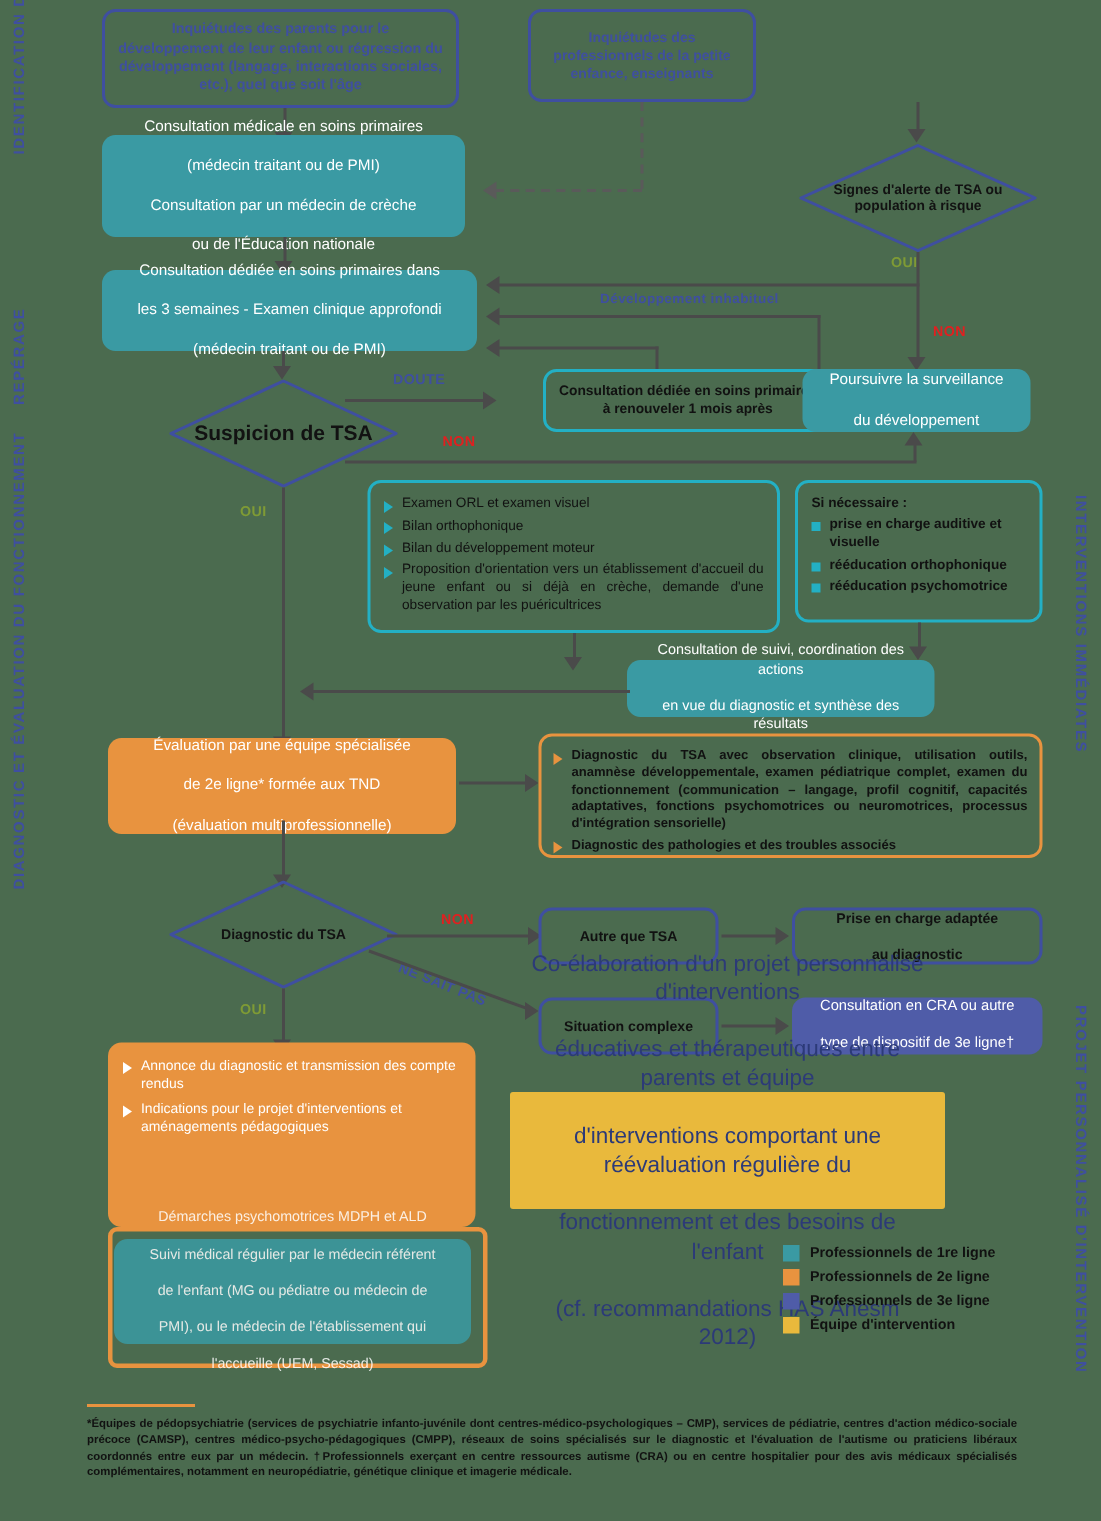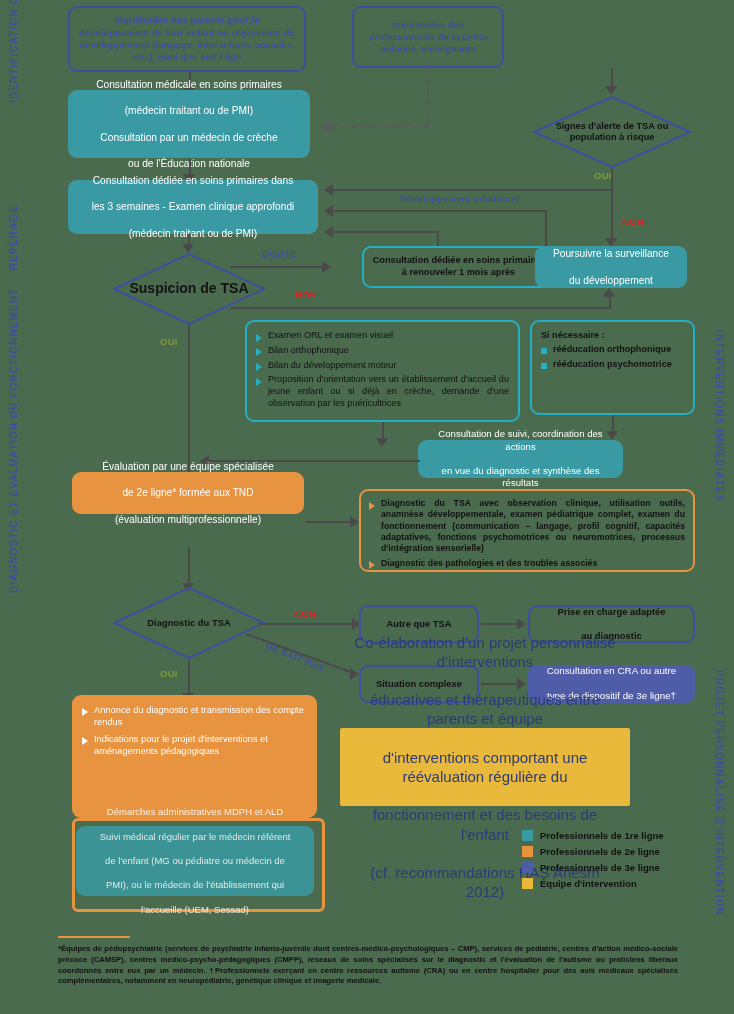--- a/index.html
+++ b/index.html
@@ -213,20 +213,21 @@
         <li>Bilan du développement moteur</li>
         <li style="text-align:justify;">Proposition d'orientation vers un établissement d'accueil du jeune enfant ou si déjà en crèche, demande d'une observation par les puéricultrices</li>
       </ul>
     </div>
   </div>
 
   <div class="node teal-line" style="left:530px;top:320px;width:165px;height:95px;">
     <div class="boxpad">
       <div style="font-size:9.1px;font-weight:bold;color:#111;margin-bottom:4px;">Si nécessaire :</div>
       <ul class="bl sq" style="font-size:9.1px;font-weight:bold;color:#111;">
+        <li>prise en charge auditive et visuelle</li>
         <li>rééducation orthophonique</li>
         <li>rééducation psychomotrice</li>
       </ul>
     </div>
   </div>
 
   <div class="ln lnv" style="left:382px;top:422px;height:18px;"></div>
   <div class="arrow ar-down" style="left:376px;top:438px;"></div>
   <div class="ln lnv" style="left:612px;top:415px;height:18px;"></div>
   <div class="arrow ar-down" style="left:606px;top:431px;"></div>
@@ -236,21 +237,21 @@
       <span>
         <span>Consultation de suivi, coordination des actions</span><br>
         <span>en vue du diagnostic et synthèse des résultats</span>
       </span>
     </div>
   </div>
 
   <div class="ln lnh" style="left:208px;top:460px;width:212px;"></div>
   <div class="arrow ar-left" style="left:200px;top:455px;"></div>
 
-  <div class="node orange" style="left:72px;top:472px;width:232px;height:42px;">
+  <div class="node orange" style="left:72px;top:492px;width:232px;height:64px;">
     <div class="ctext" style="font-size:10.2px;">
       <span>
         <span>Évaluation par une équipe spécialisée</span><br>
         <span>de 2e ligne* formée aux TND</span><br>
         <span>(évaluation multiprofessionnelle)</span>
       </span>
     </div>
   </div>
 
   <div class="ln lnh" style="left:306px;top:521px;width:46px;"></div>
@@ -338,21 +339,21 @@
         <span>d'interventions comportant une réévaluation régulière du</span><br>
         <span>fonctionnement et des besoins de l'enfant</span><br>
         <span>(cf. recommandations HAS Anesm 2012)</span>
       </span>
     </div>
   </div>
 
   <div class="node teal" style="left:76px;top:826px;width:238px;height:70px;opacity:.85;">
     <div class="ctext" style="font-size:9.5px;">
       <span>
-        <span>Démarches administratives MDPH et ALD</span><br>
+        <span>Démarches psychomotrices MDPH et ALD</span><br>
         <span>Suivi médical régulier par le médecin référent</span><br>
         <span>de l'enfant (MG ou pédiatre ou médecin de</span><br>
         <span>PMI), ou le médecin de l'établissement qui</span><br>
         <span>l'accueille (UEM, Sessad)</span>
       </span>
     </div>
   </div>
 
   <div style="position:absolute;left:72px;top:818px;width:247px;height:88px;border:3px solid #e8933f;border-radius:6px;z-index:-1;"></div>
 

